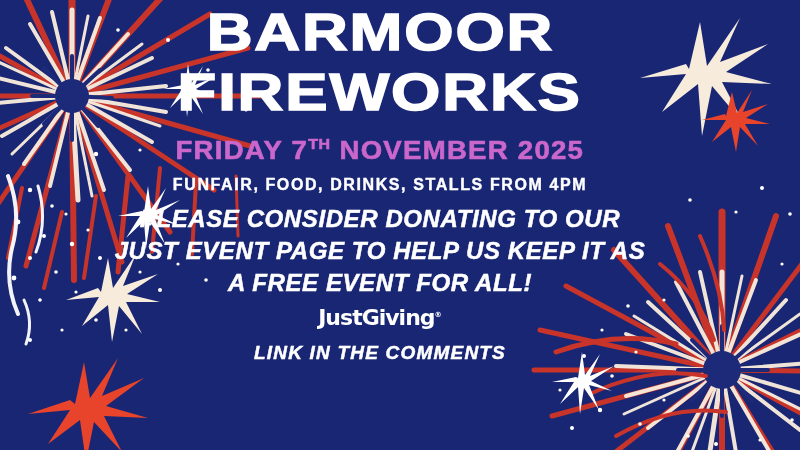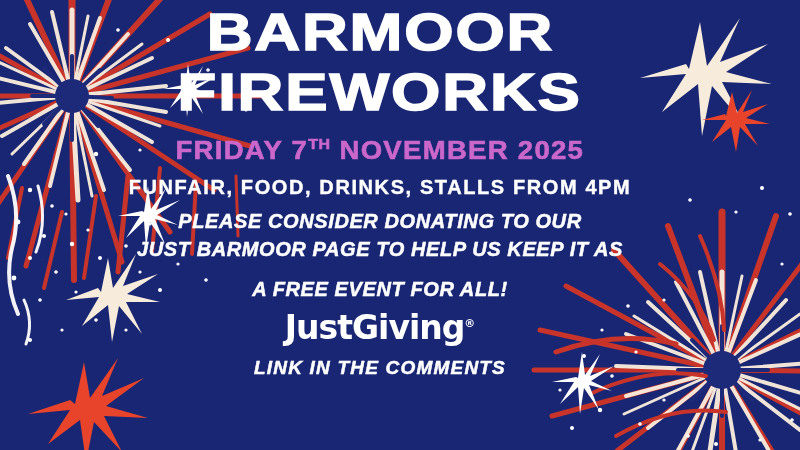--- a/index.html
+++ b/index.html
@@ -42,37 +42,37 @@
   #date-line{
     margin-top:18px;
     color:#cb67cb;
     font-size:26px;font-weight:bold;
     letter-spacing:1.2px;
     transform:scaleX(1.06);
     -webkit-text-stroke:0.6px #cb67cb;
   }
   #date-line sup{font-size:0.58em;vertical-align:super;letter-spacing:0.5px;}
   .info{
-    margin-top:11px;font-size:20px;letter-spacing:1.6px;
+    margin-top:11px;font-size:16px;letter-spacing:1.6px;
     -webkit-text-stroke:0.4px #ffffff;
   }
   #info-1{margin-top:14px;}
   .donate{
-    font-size:20px;font-style:italic;letter-spacing:0.6px;
+    font-size:24px;font-style:italic;letter-spacing:0.6px;
     -webkit-text-stroke:0.5px #ffffff;
   }
   #donate-1{margin-top:14px;}
   #donate-2{margin-top:8px;}
-  #donate-3{margin-top:20px;}
+  #donate-3{margin-top:8px;}
   #jg-logo{
     margin-top:12px;
     color:#ffffff;
     font-family:"DejaVu Sans", sans-serif;
     font-weight:bold;
-    font-size:33px;
+    font-size:22px;
     letter-spacing:-1px;
     line-height:1;
     white-space:nowrap;
   }
   #jg-logo sup{font-size:0.33em;vertical-align:super;letter-spacing:0;}
   #comments-line{
     margin-top:14px;font-size:19px;font-style:italic;letter-spacing:1.2px;
     -webkit-text-stroke:0.5px #ffffff;
   }
 </style>
@@ -328,21 +328,21 @@
 
   <div id="content">
     <div class="tline" id="title-1">BARMOOR</div>
     <div class="tline" id="title-2">FIREWORKS</div>
 
     <div class="tline" id="date-line"><span>FRIDAY 7</span><sup>TH</sup><span> NOVEMBER 2025</span></div>
 
     <div class="tline info" id="info-1">FUNFAIR, FOOD, DRINKS, STALLS FROM 4PM</div>
 
     <div class="tline donate" id="donate-1">PLEASE CONSIDER DONATING TO OUR</div>
-    <div class="tline donate" id="donate-2">JUST BARMOOR PAGE TO HELP US KEEP IT AS</div>
+    <div class="tline donate" id="donate-2">JUST EVENT PAGE TO HELP US KEEP IT AS</div>
     <div class="tline donate" id="donate-3">A FREE EVENT FOR ALL!</div>
 
     <div id="jg-logo"><span>JustGiving</span><sup>®</sup></div>
 
     <div class="tline" id="comments-line">LINK IN THE COMMENTS</div>
   </div>
 
 </div>
 
 </body></html>

